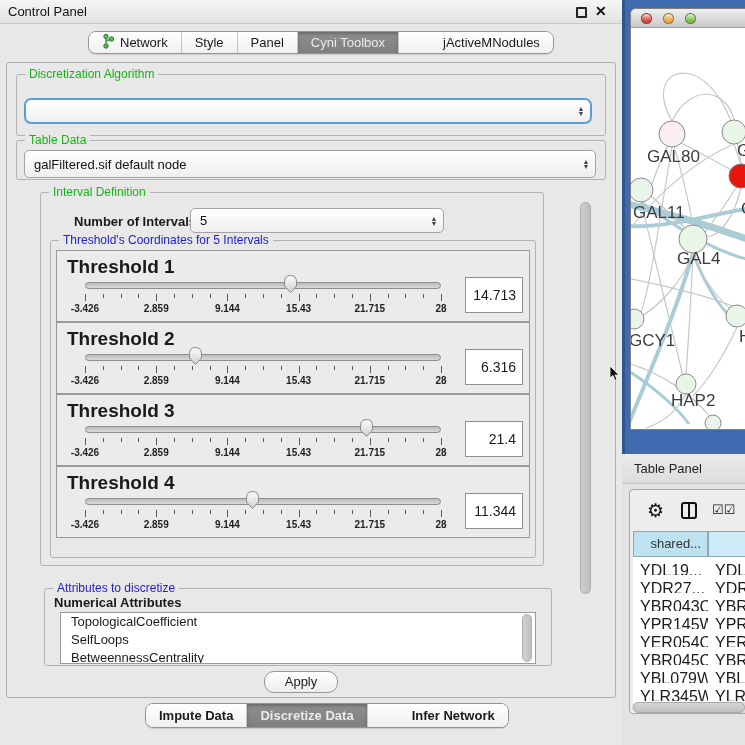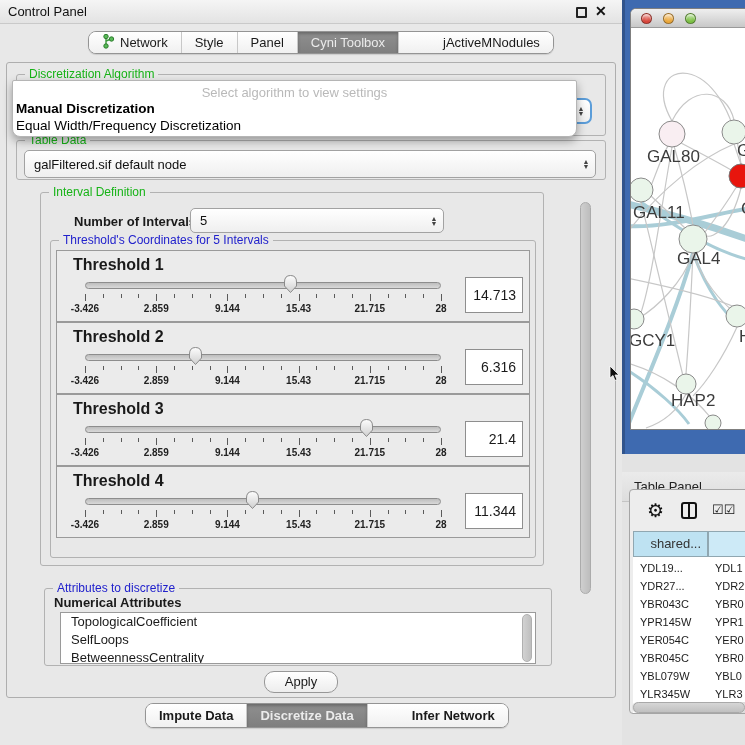--- a/index.html
+++ b/index.html
@@ -50,21 +50,21 @@
   .popup-opt { position:absolute; left:3px; font-size:13.5px; color:#000; }
   .popup-opt.bold { font-weight:bold; }
 
   
   #v-scroll { position:absolute; left:578px; top:190px; width:15px; height:478px; }
   #v-scroll .thumb { position:absolute; left:2px; top:12px; width:11px; height:392px;
     background:linear-gradient(90deg,#cfcfcf,#bdbdbd); border:1px solid #ababab; border-radius:6px; }
 
   
   .tbox { position:absolute; left:56px; width:474px; height:72px; border:1px solid #9a9a9a; background:#ebebeb; }
-  .tbox .t-label { position:absolute; left:16px; top:5px; font-weight:bold; font-size:16px; }
+  .tbox .t-label { position:absolute; left:10px; top:5px; font-weight:bold; font-size:19px; }
   .t-track { position:absolute; left:28px; top:31px; width:356px; height:7px; border-radius:4px;
     background:linear-gradient(#bdbdbd,#d9d9d9); border:1px solid #8d8d8d; }
   .t-thumb { position:absolute; top:23px; }
   .tick { position:absolute; top:43px; width:1px; background:#5a5a5a; }
   .tick.minor { height:4px; }
   .tick.major { height:7px; }
   .ticklab { position:absolute; top:52px; transform:translateX(-50%); font-size:10px; font-weight:bold; color:#222; white-space:nowrap; }
   .t-value { position:absolute; left:408px; top:26px; width:58px; height:36px; background:#ffffff;
     border:1px solid #8e8e8e; font-size:14px; text-align:right; padding-right:6px; line-height:34px; }
 
@@ -86,37 +86,37 @@
   #net-window { position:absolute; left:8px; top:8px; width:130px; height:422px; background:#ffffff;
     border:1px solid #7f7f7f; border-radius:6px 6px 0 0; overflow:hidden; }
   #net-titlebar { position:absolute; left:0; top:0; width:100%; height:19px;
     background:linear-gradient(#efefef,#c8c8c8); border-bottom:1px solid #9a9a9a;
     display:flex; align-items:center; gap:11px; padding-left:10px; }
   .tl { width:11px; height:11px; border-radius:50%; border:1px solid rgba(0,0,0,0.35);
     box-shadow:inset 0 2px 2px rgba(255,255,255,0.7); }
   #net-canvas { position:absolute; left:0; top:19px; }
 
   
-  #tp-titlebar { position:absolute; left:0; top:472px; width:123px; height:30px;
+  #tp-titlebar { position:absolute; left:0; top:454px; width:123px; height:30px;
     background:linear-gradient(#ebebeb,#dddddd); border-bottom:1px solid #c4c4c4; }
   #tp-title { position:absolute; left:12px; top:7px; font-size:13px; color:#222; }
   #tp-panel { position:absolute; left:7px; top:489px; width:140px; height:225px; background:#ededed;
     border:1px solid #a5a5a5; border-radius:4px; overflow:hidden; }
   #tp-gear { position:absolute; left:17px; top:9px; font-size:19px; color:#111; }
   #tp-split { position:absolute; left:51px; top:12px; width:16px; height:17px; border:2px solid #111; border-radius:3px; }
   #tp-split::after { content:""; position:absolute; left:5px; top:0; width:2px; height:13px; background:#111; }
   #tp-checks { position:absolute; left:82px; top:12px; font-size:13px; letter-spacing:0px; color:#111; }
   #tp-table { position:absolute; left:3px; top:41px; width:160px; }
   #tp-table .hrow { display:flex; height:26px; }
   #tp-table .hcell { border:1px solid #90a7b1; border-right:none; font-size:13px; color:#333;
     text-align:right; padding:4px 6px 0 0; }
   #tp-table .hcell.c1 { width:75px; background:#bee2f2; border-right:1px solid #90a7b1; }
   #tp-table .hcell.c2 { width:80px; background:#cdeaf7; }
   #tp-table .row { display:flex; height:18px; background:#fff; }
-  #tp-table .cell { font-size:11px; color:#1c1c1c; padding:5px 0 0 7px; overflow:hidden; white-space:nowrap; }
+  #tp-table .cell { font-size:16px; color:#1c1c1c; padding:5px 0 0 7px; overflow:hidden; white-space:nowrap; }
   #tp-table .cell.c1 { width:75px; }
   #tp-table .cell.c2 { width:80px; }
   #tp-hscroll { position:absolute; left:2px; top:212px; width:134px; height:11px;
     background:#dcdcdc; border-radius:6px; }
   #tp-hscroll .thumb { position:absolute; left:1px; top:0px; width:112px; height:11px;
     background:linear-gradient(#d6d6d6,#c0c0c0); border:1px solid #a9a9a9; border-radius:6px; }
 
   #cursor { position:absolute; left:609px; top:366px; z-index:90; }
   svg text { font-family:"Liberation Sans", sans-serif; }
 </style>
@@ -382,25 +382,20 @@
         <span>Impute Data</span>
       </span>
       <span class="seg selected">
         <span>Discretize Data</span>
       </span>
       <span class="seg">
         <span>Infer Network</span>
       </span>
     </div>
 
-  <div id="alg-popup">
-    <div class="hint">Select algorithm to view settings</div>
-  <div class="popup-opt bold" style="top: 20px;">Manual Discretization</div>
-      <div class="popup-opt" style="top: 37px;">Equal Width/Frequency Discretization</div>
-    </div>
 </div>
 
 <div id="right-region">
   <div id="blue-desk"></div>
   <div id="net-window">
     <div id="net-titlebar">
       <span class="tl" id="tl-close" style="background: radial-gradient(circle at 50% 35%, rgba(255, 255, 255, 0.333) 10%, rgb(216, 69, 58) 60%) rgb(216, 69, 58);"></span>
       <span class="tl" id="tl-min" style="background: radial-gradient(circle at 50% 35%, rgba(255, 255, 255, 0.333) 10%, rgb(235, 167, 58) 60%) rgb(235, 167, 58);"></span>
       <span class="tl" id="tl-zoom" style="background: radial-gradient(circle at 50% 35%, rgba(255, 255, 255, 0.333) 10%, rgb(123, 192, 67) 60%) rgb(123, 192, 67);"></span>
     </div>

